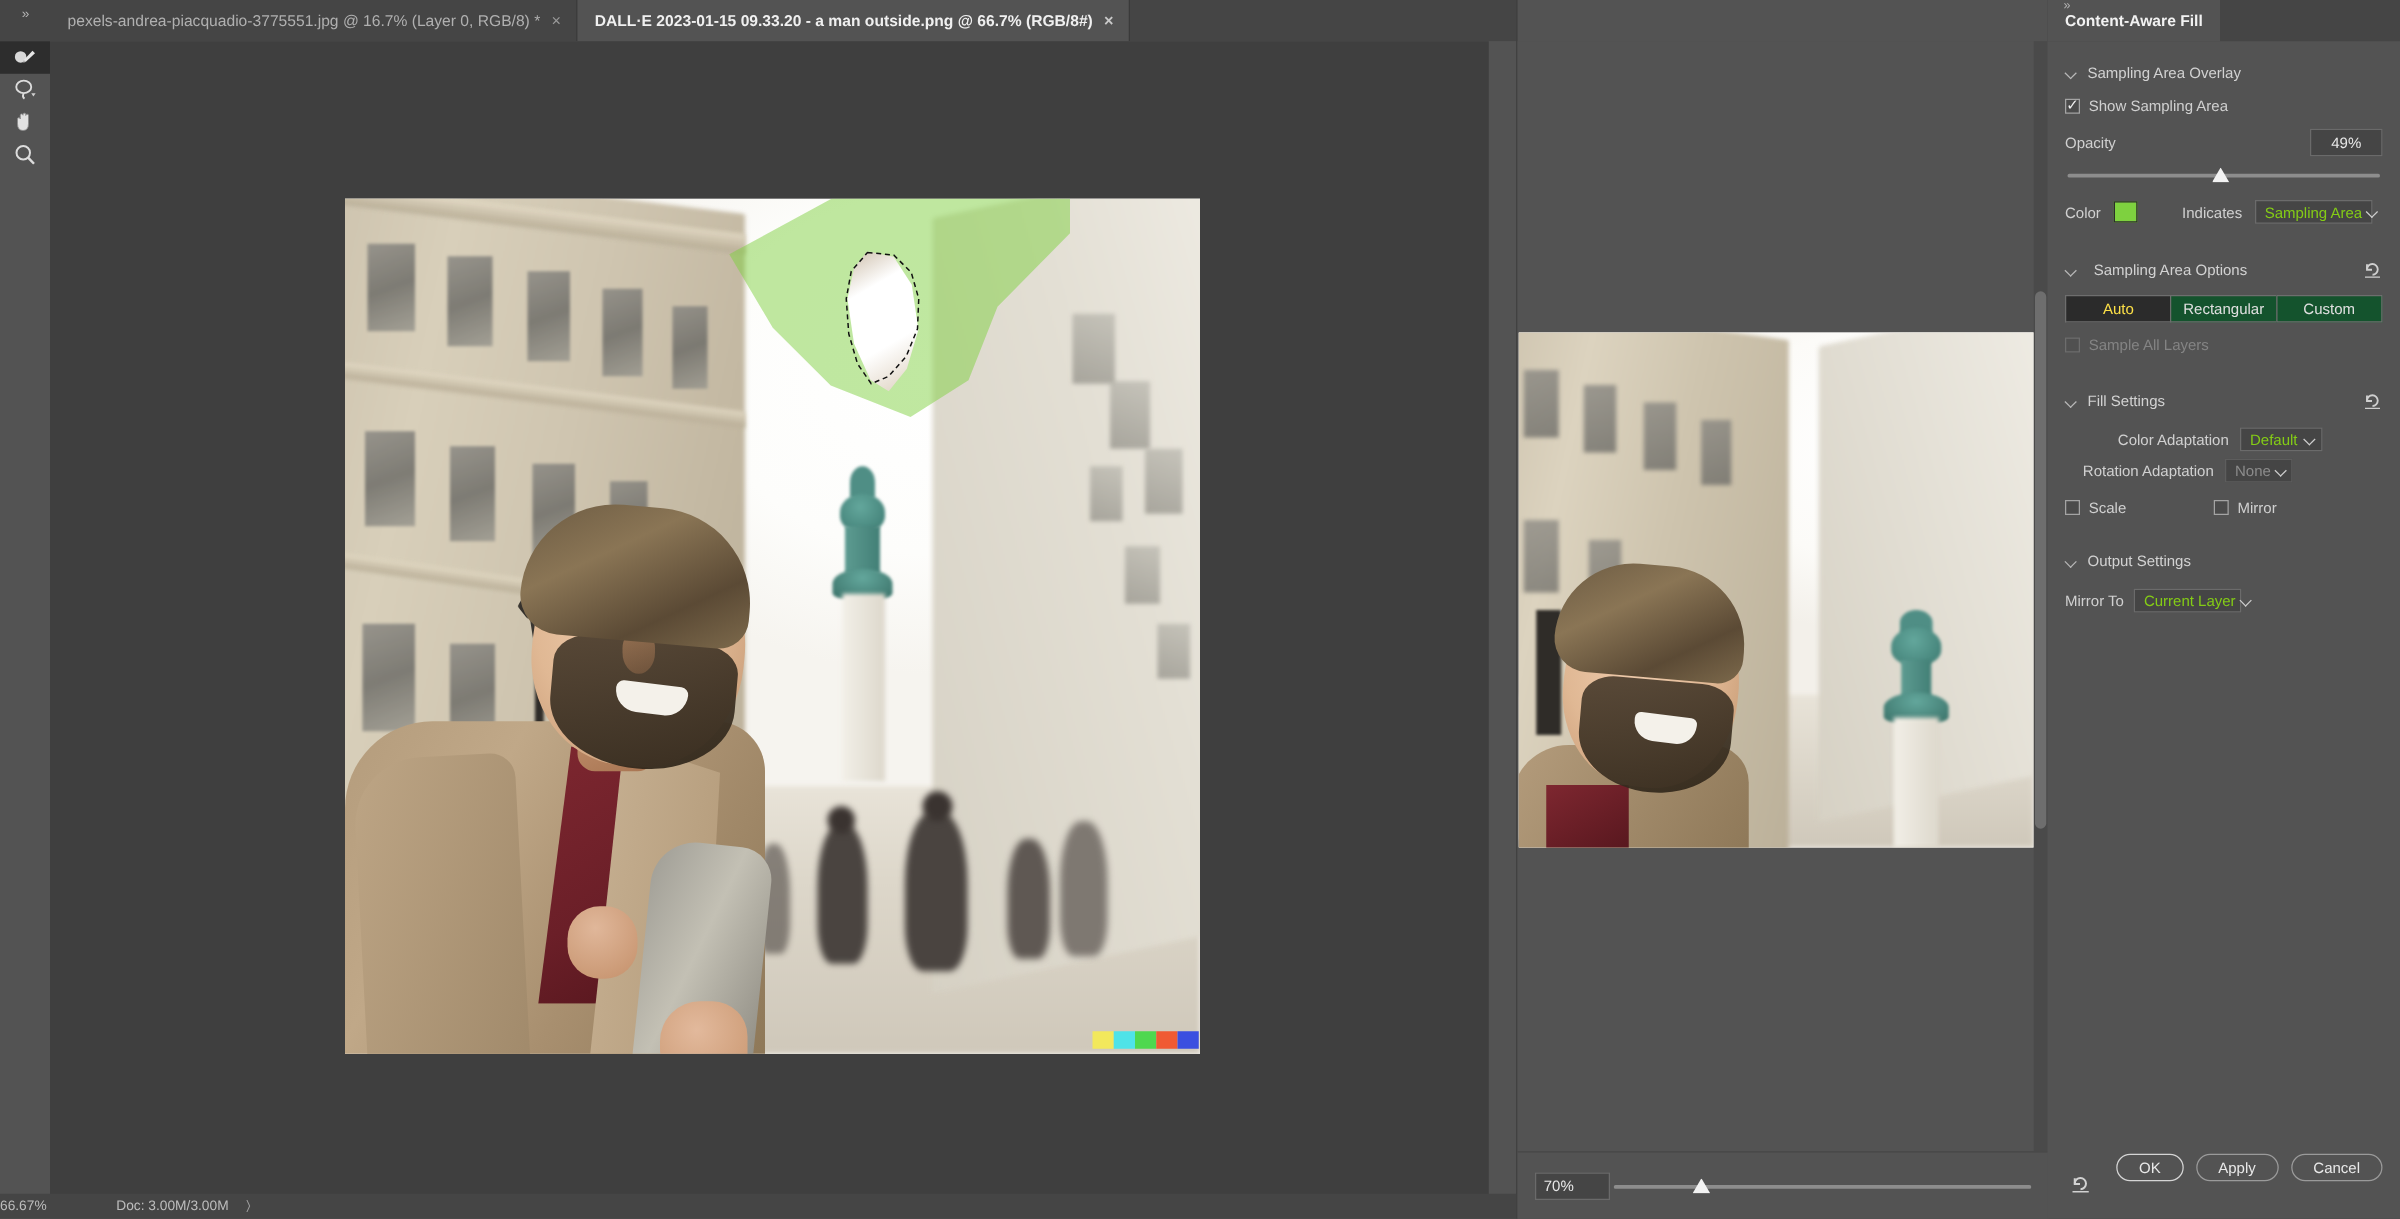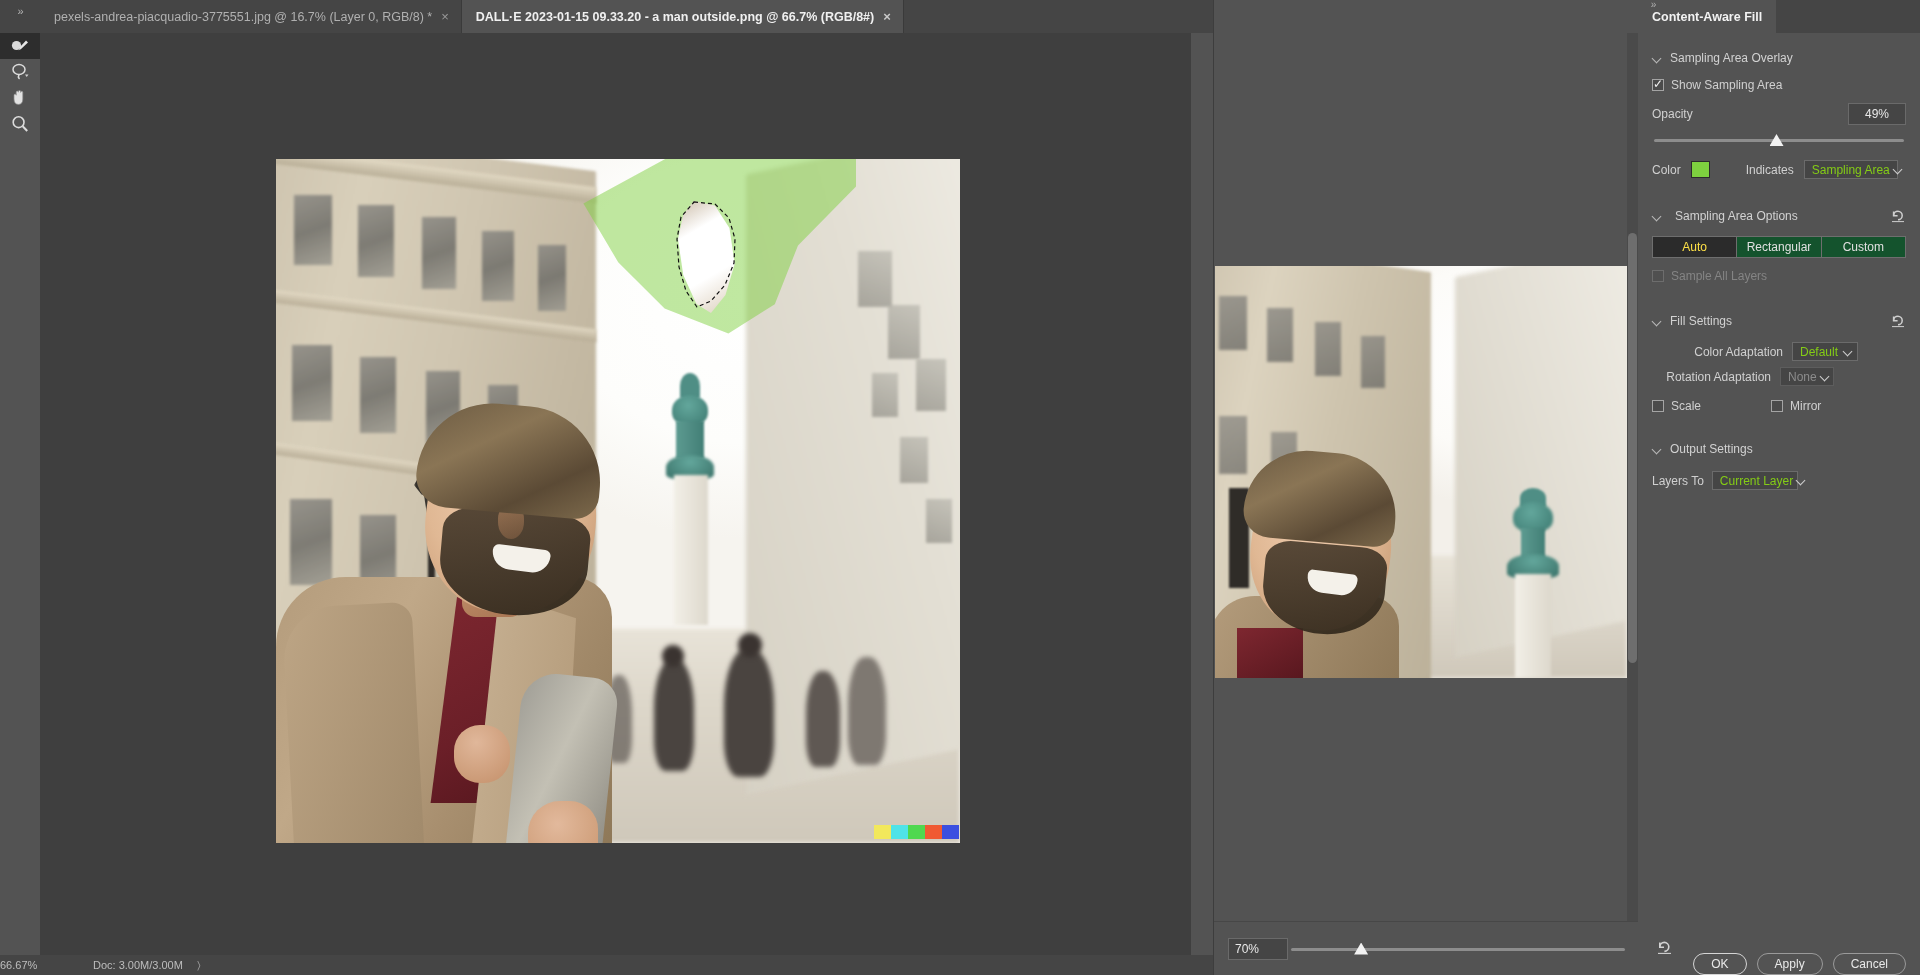--- a/index.html
+++ b/index.html
@@ -412,21 +412,21 @@
     flex: 1; height: 22px; background: #14532d;
     border: 1px solid #6e6e6e; border-right: none;
     color: #e0e0e0; font-size: 12px;
     display: flex; align-items: center; justify-content: center;
   }
   .segbtn:last-child { border-right: 1px solid #6e6e6e; }
   .segbtn.active { background: #2b2b2b; color: #fde047; }
 
   #caf-footer {
     position: absolute; left: 0; bottom: 0; width: 282px; height: 52px;
-    display: flex; align-items: flex-end; justify-content: flex-end;
+    display: flex; align-items: flex-start; justify-content: flex-end;
     gap: 10px; padding: 0 14px 0 0;
   }
   #caf-footer-reset {
     position: absolute; left: 18px; top: 16px; width: 17px; height: 16px;
   }
   .pillbtn {
     border: 1px solid #9a9a9a; border-radius: 11px;
     color: #e9e9e9; font-size: 12px;
     height: 22px; padding: 0 17px;
     display: flex; align-items: center; justify-content: center;
@@ -718,21 +718,21 @@
       <span class="chk" style="margin-left:63px;"></span>
       <span class="lbl">Mirror</span>
     </div>
 
     <div class="section-hdr" style="margin-top:25px;">
       <span class="chev"></span>
       <span class="section-title">Output Settings</span>
     </div>
 
     <div class="row" style="margin-top:11px;gap:8px;">
-      <span class="lbl">Layers To</span>
+      <span class="lbl">Mirror To</span>
       <span class="dd" style="width:86px;">
         <span class="ddlabel">Current Layer</span>
         <span class="ddarrow"></span>
       </span>
     </div>
 
   </div>
 
   <div id="caf-footer">
     <svg id="caf-footer-reset" viewBox="0 0 17 16">

